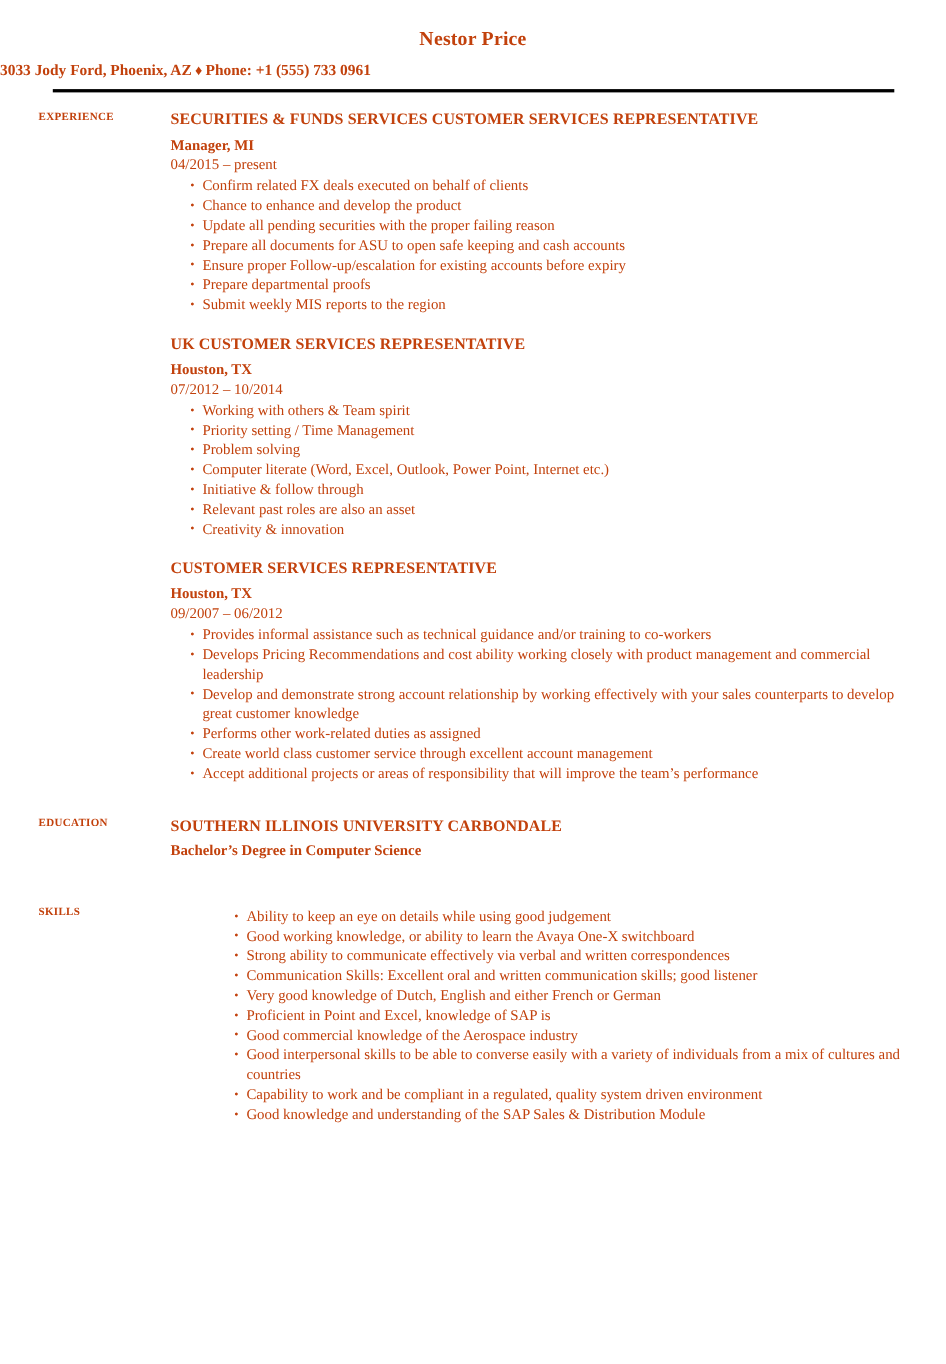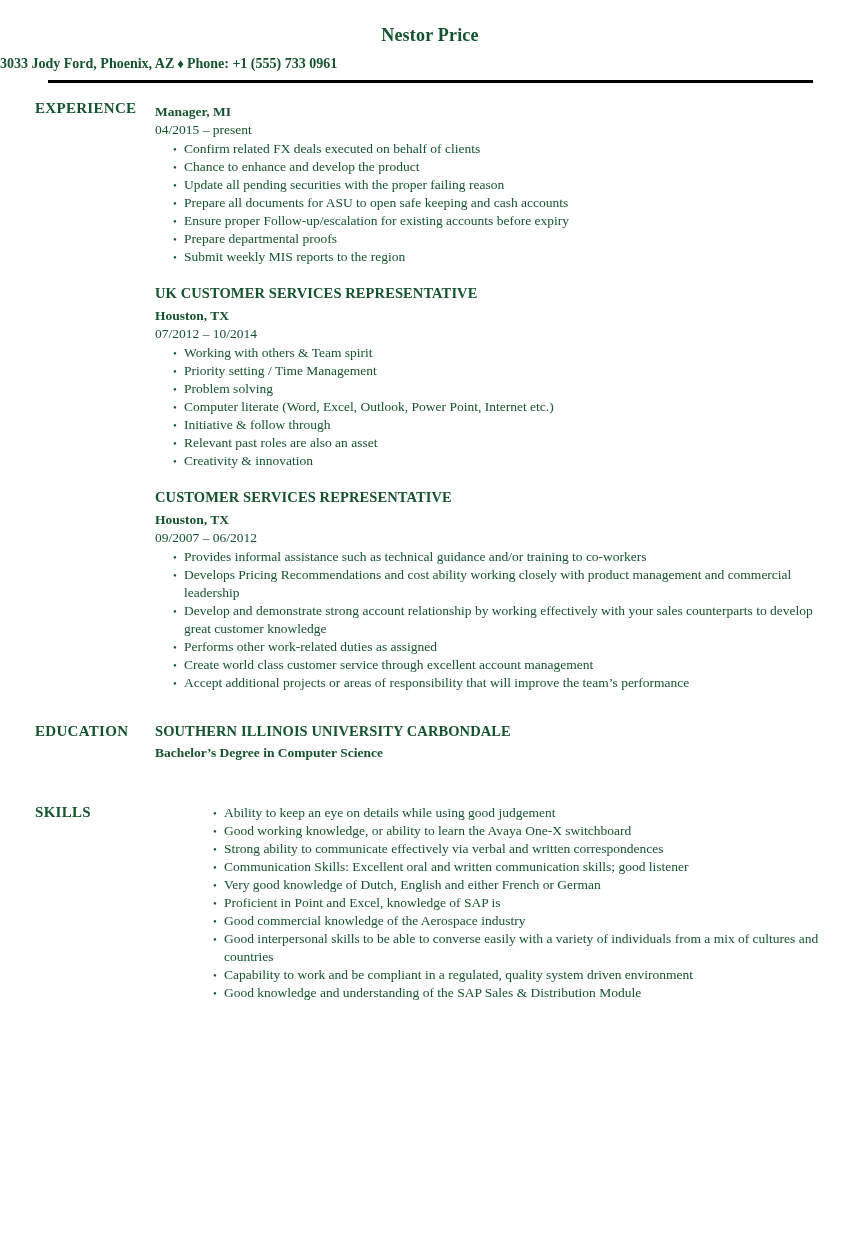--- a/index.html
+++ b/index.html
@@ -7,21 +7,21 @@
     margin: 0;
     padding: 0;
     background: #ffffff;
   }
   .page {
     position: relative;
     width: 860px;
     height: 1240px;
     background: #ffffff;
     font-family: "Liberation Serif", "DejaVu Serif", serif;
-    color: #14532d;
+    color: #c2410c;
     overflow: hidden;
   }
 
   
   .hdr {
     padding-top: 24px;
   }
   .hdr-name {
     text-align: center;
     font-size: 18px;
@@ -52,21 +52,21 @@
     padding-left: 35px;
     padding-right: 30px;
   }
   .section {
     display: flex;
     align-items: flex-start;
   }
   .sec-label {
     width: 120px;
     flex: 0 0 120px;
-    font-size: 15px;
+    font-size: 10px;
     font-weight: bold;
     letter-spacing: 0.3px;
     padding-top: 1px;
   }
   .sec-content {
     flex: 1 1 auto;
     min-width: 0;
   }
 
   
@@ -146,20 +146,21 @@
     <div class="hdr-rule"></div>
   </div>
 
   <div class="body">
 
     <div class="section sec-experience">
       <div class="sec-label">EXPERIENCE</div>
       <div class="sec-content">
 
         <div class="job">
+          <div class="job-title">SECURITIES &amp; FUNDS SERVICES CUSTOMER SERVICES REPRESENTATIVE</div>
           <div class="job-loc">Manager, MI</div>
           <div class="job-dates">04/2015 – present</div>
           <ul class="bullets">
             <li>Confirm related FX deals executed on behalf of clients</li>
             <li>Chance to enhance and develop the product</li>
             <li>Update all pending securities with the proper failing reason</li>
             <li>Prepare all documents for ASU to open safe keeping and cash accounts</li>
             <li>Ensure proper Follow-up/escalation for existing accounts before expiry</li>
             <li>Prepare departmental proofs</li>
             <li>Submit weekly MIS reports to the region</li>

